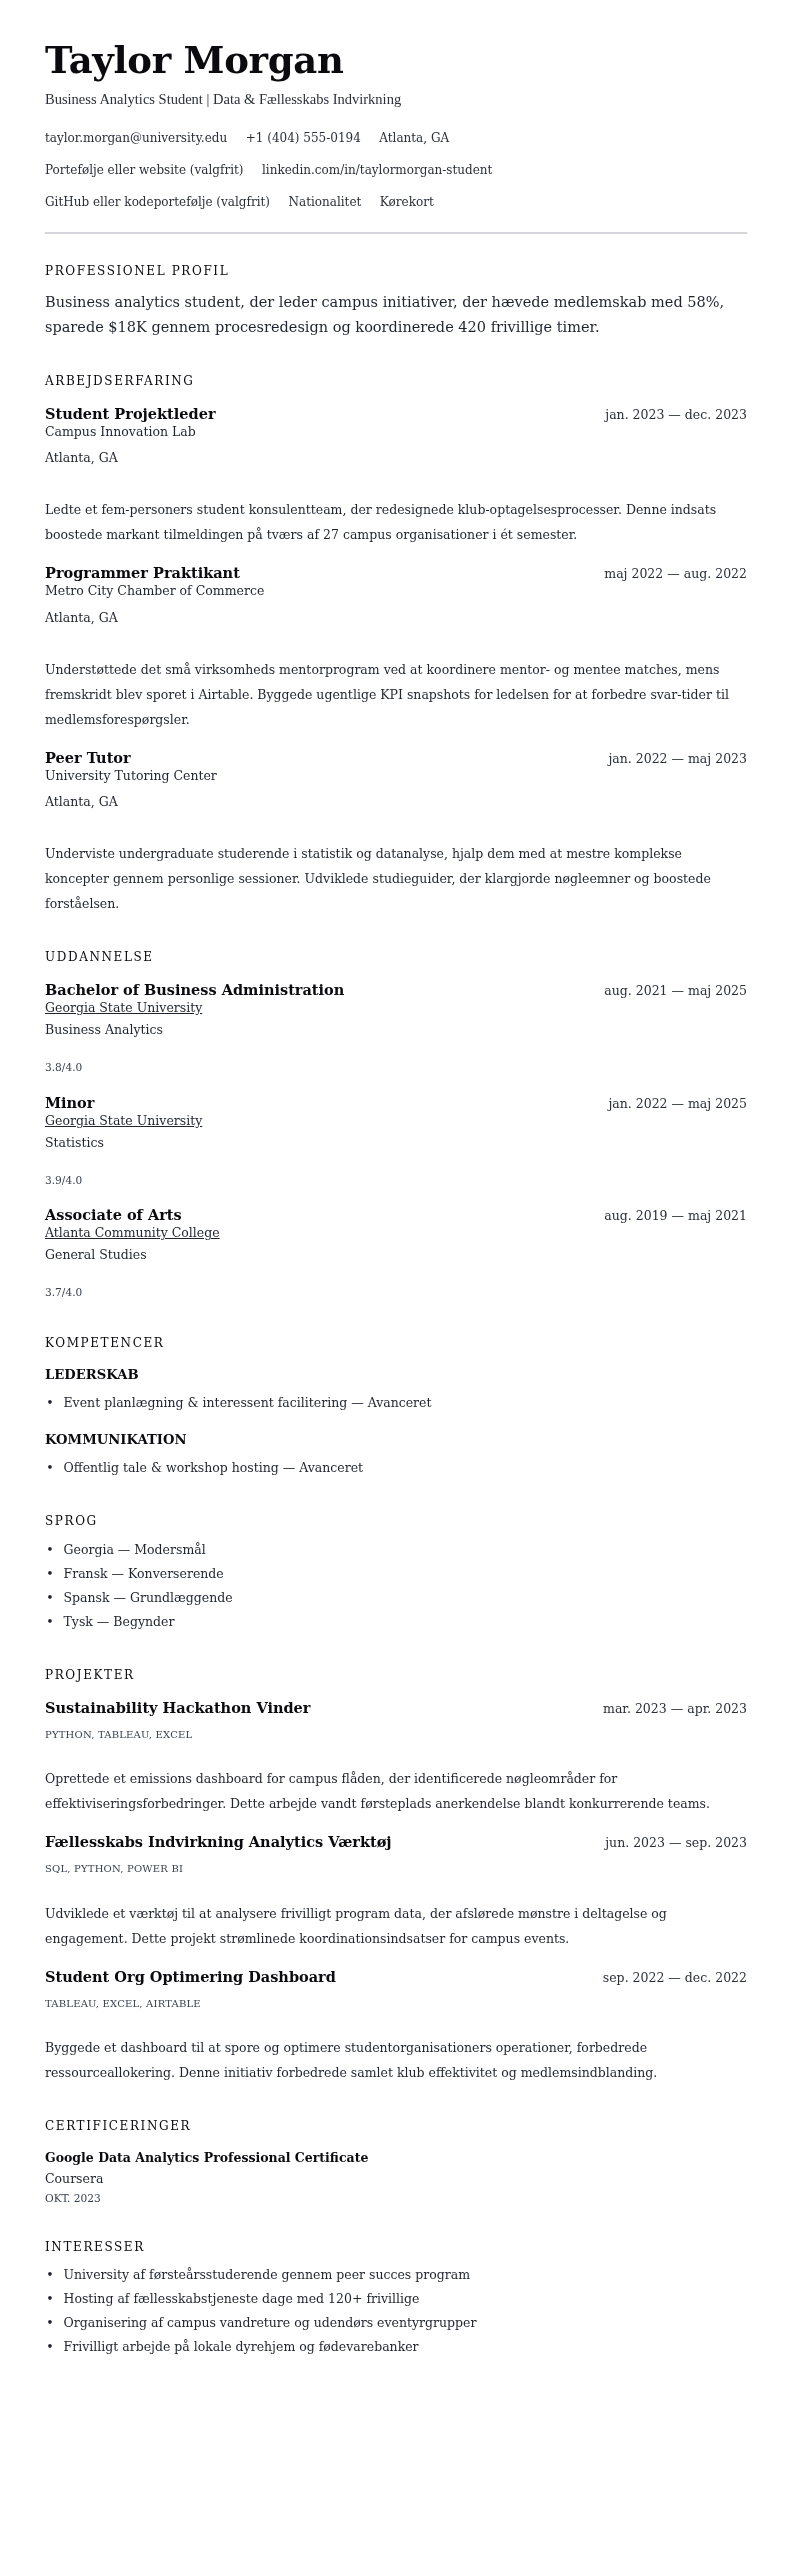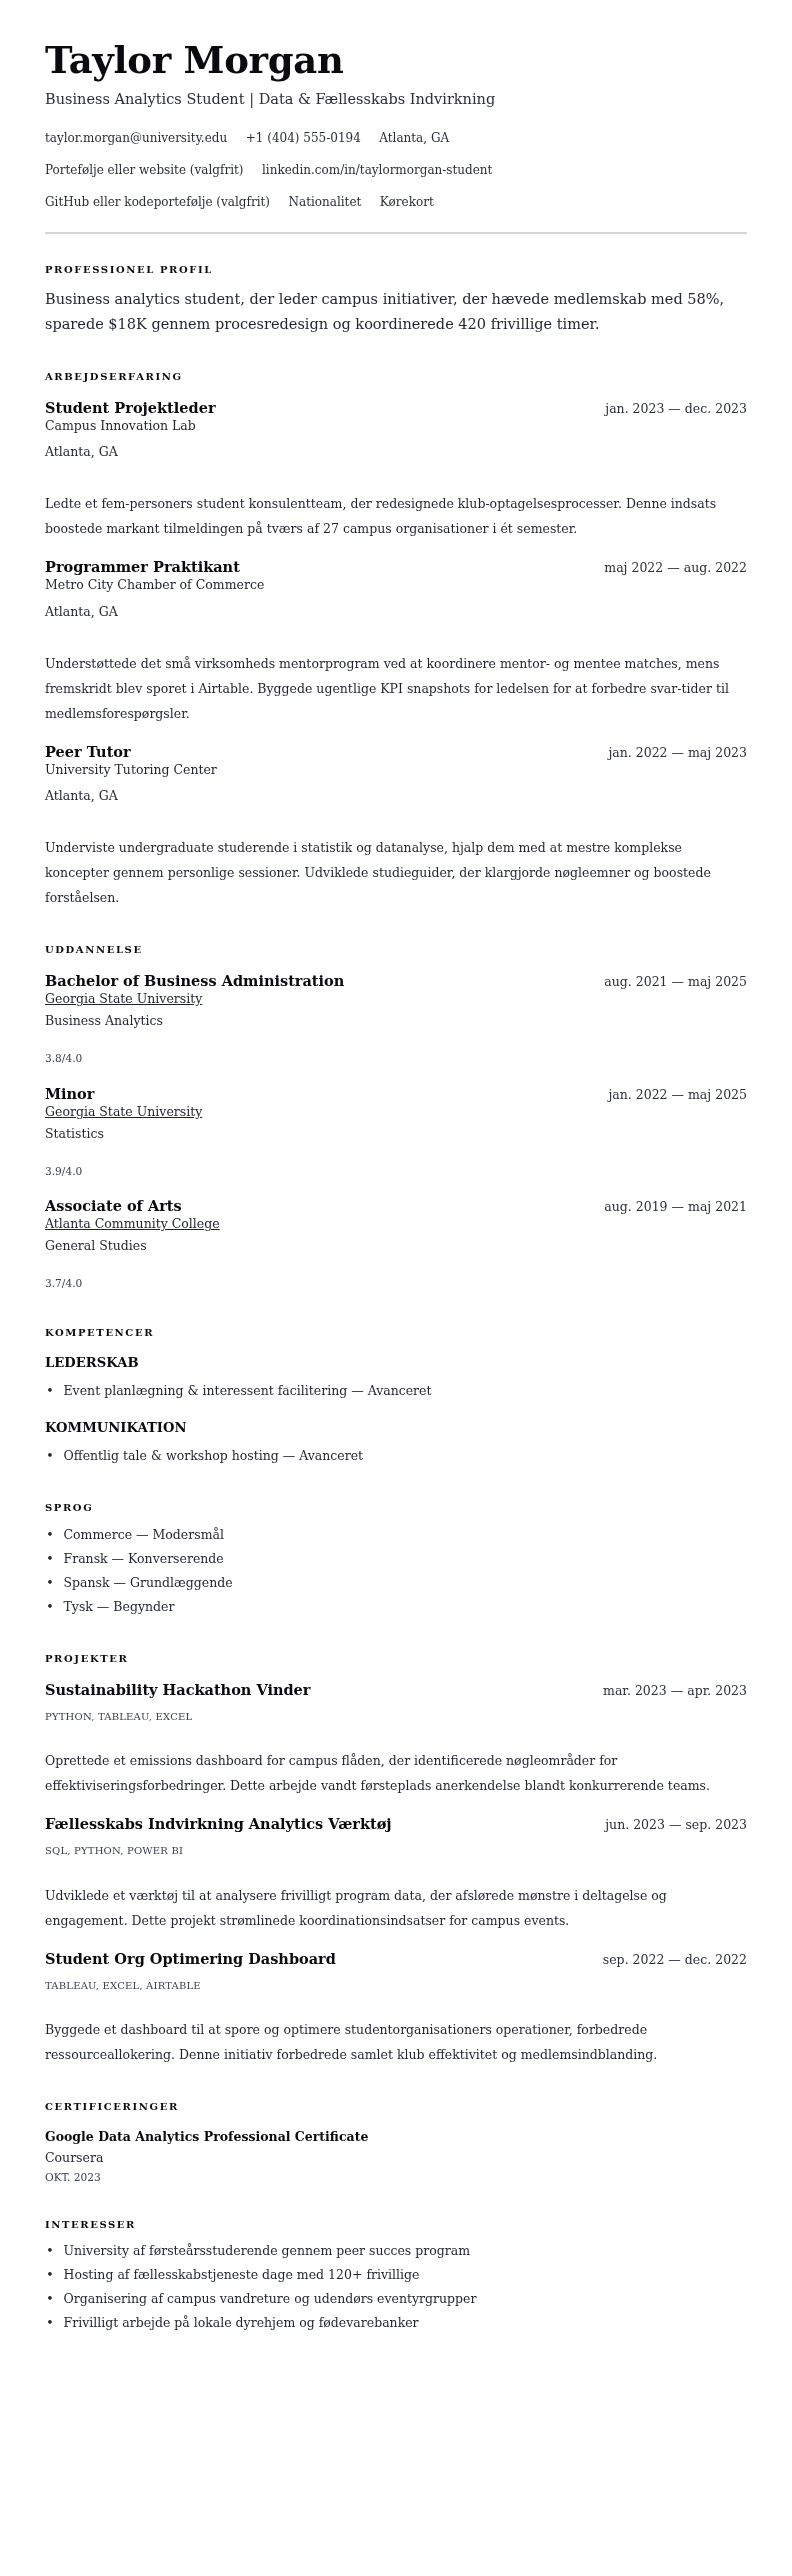--- a/index.html
+++ b/index.html
@@ -4,28 +4,28 @@
 <style>
   html, body { margin: 0; padding: 0; background: #ffffff; }
   body {
     width: 792px;
     font-family: "DejaVu Serif", serif;
     color: #1f2430;
   }
   .page { padding: 40px 45px 26.4px 45px; }
 
   .name { font-size: 37px; font-weight: 700; color: #0b0b0f; line-height: 1.1; margin: 0; letter-spacing: -0.3px; }
-  .headline { font-size: 14.5px; color: #2a2f3a; margin-top: 9.2px; line-height: 1.3; }
+  .headline { font-size: 14.5px; color: #2a2f3a; margin-top: 9.2px; line-height: 1.3; font-family: Liberation Serif, serif; }
   .contact { margin-top: 13.2px; }
   .contact-line { font-size: 12px; line-height: 32px; color: #2a2f3a; }
   .contact-line span { margin-right: 18.5px; }
   .divider { height: 1.3px; background: #d4d6db; margin-top: 14.5px; border: 0; }
 
   .section-title {
-    font-size: 10px; font-weight: 700; letter-spacing: 1.6px; text-transform: uppercase;
+    font-size: 12px; font-weight: 400; letter-spacing: 1.6px; text-transform: uppercase;
     color: #0b0b0f; margin: 0;
   }
   .summary-section { margin-top: 30px; }
   .summary { font-size: 14.5px; line-height: 25px; color: #1f2430; margin-top: 12px; }
 
   .section { margin-top: 34px; }
   .entry { margin-top: 17px; }
   .entry-head { display: flex; justify-content: space-between; align-items: baseline; gap: 44px; }
   .entry-title { font-size: 14.5px; font-weight: 700; color: #0b0b0f; }
   .entry-date { font-size: 12.5px; color: #2a2f3a; white-space: nowrap; }
@@ -161,21 +161,21 @@
       <div class="skill-group-title">KOMMUNIKATION</div>
       <ul class="bullets">
         <li>Offentlig tale &amp; workshop hosting — Avanceret</li>
       </ul>
     </div>
   </section>
 
   <section class="section">
     <h2 class="section-title">SPROG</h2>
     <ul class="bullets">
-      <li>Commerce — Modersmål</li>
+      <li>Georgia — Modersmål</li>
       <li>Fransk — Konverserende</li>
       <li>Spansk — Grundlæggende</li>
       <li>Tysk — Begynder</li>
     </ul>
   </section>
 
   <section class="section">
     <h2 class="section-title">PROJEKTER</h2>
 
     <div class="entry">

